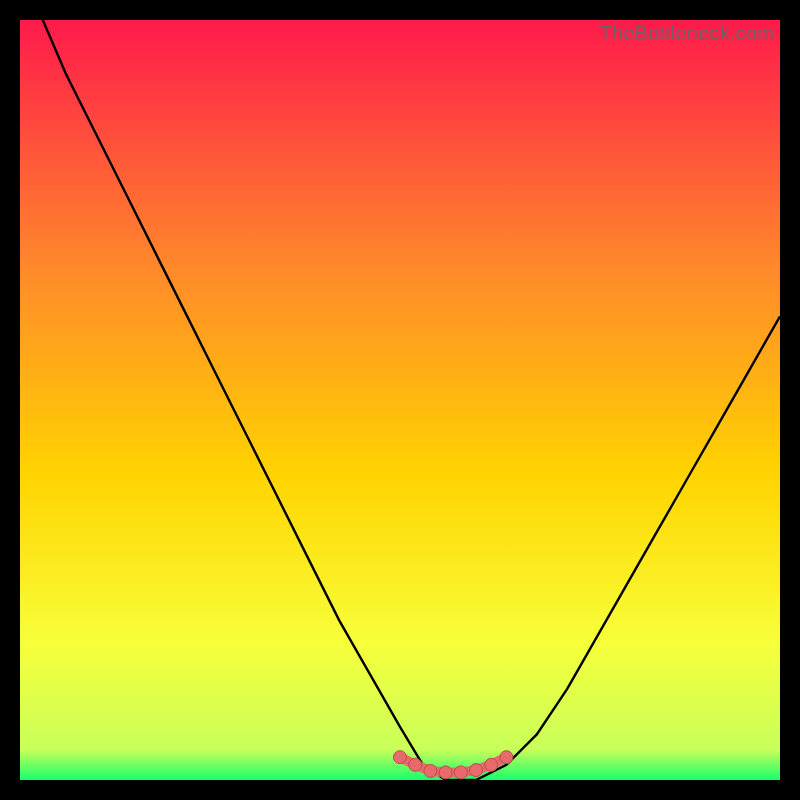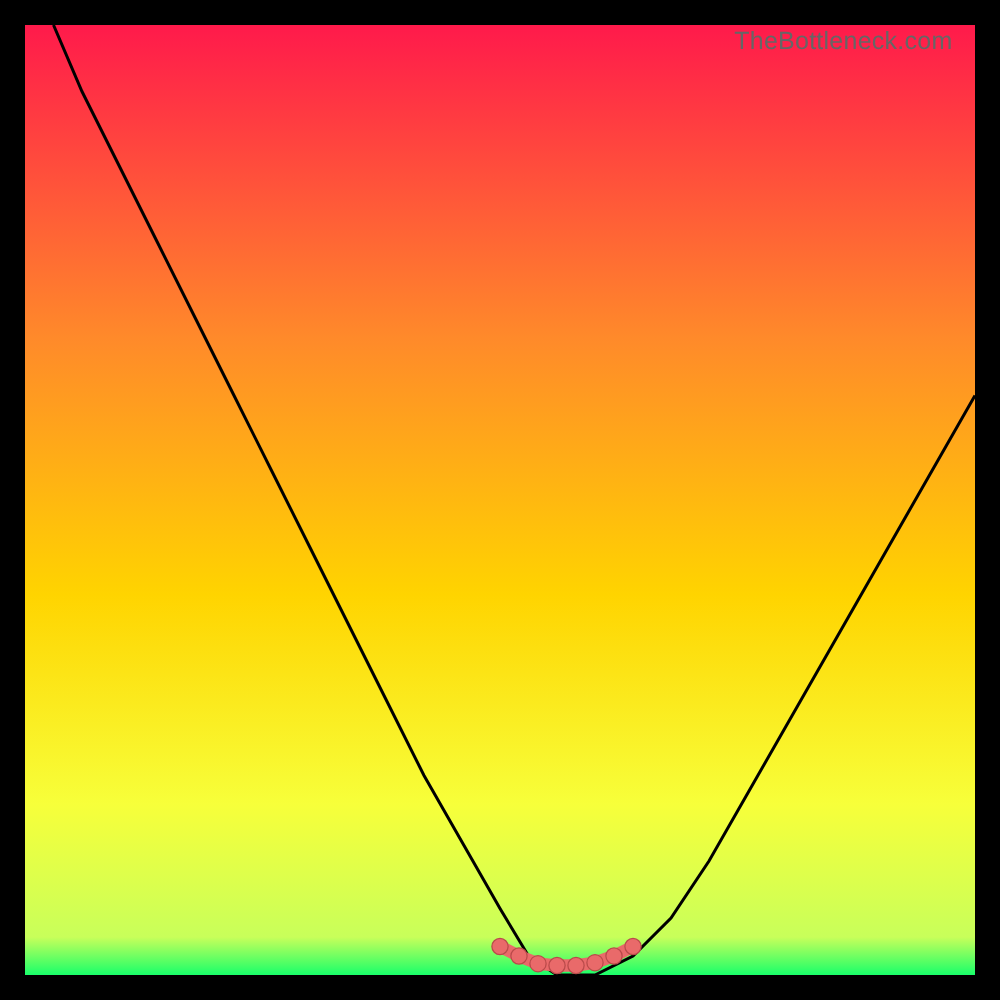--- a/index.html
+++ b/index.html
@@ -22,21 +22,21 @@
   .plot-area {
     position: absolute;
     left: 0;
     top: 0;
     width: 760px;
     height: 760px;
   }
   .watermark {
     position: absolute;
     top: 2px;
-    right: 18px;
+    right: 6px;
     color: #666666;
     font-size: 20px;
     font-weight: 500;
     letter-spacing: 0.2px;
     z-index: 50;
     user-select: none;
   }
   svg {
     display: block;
   }

